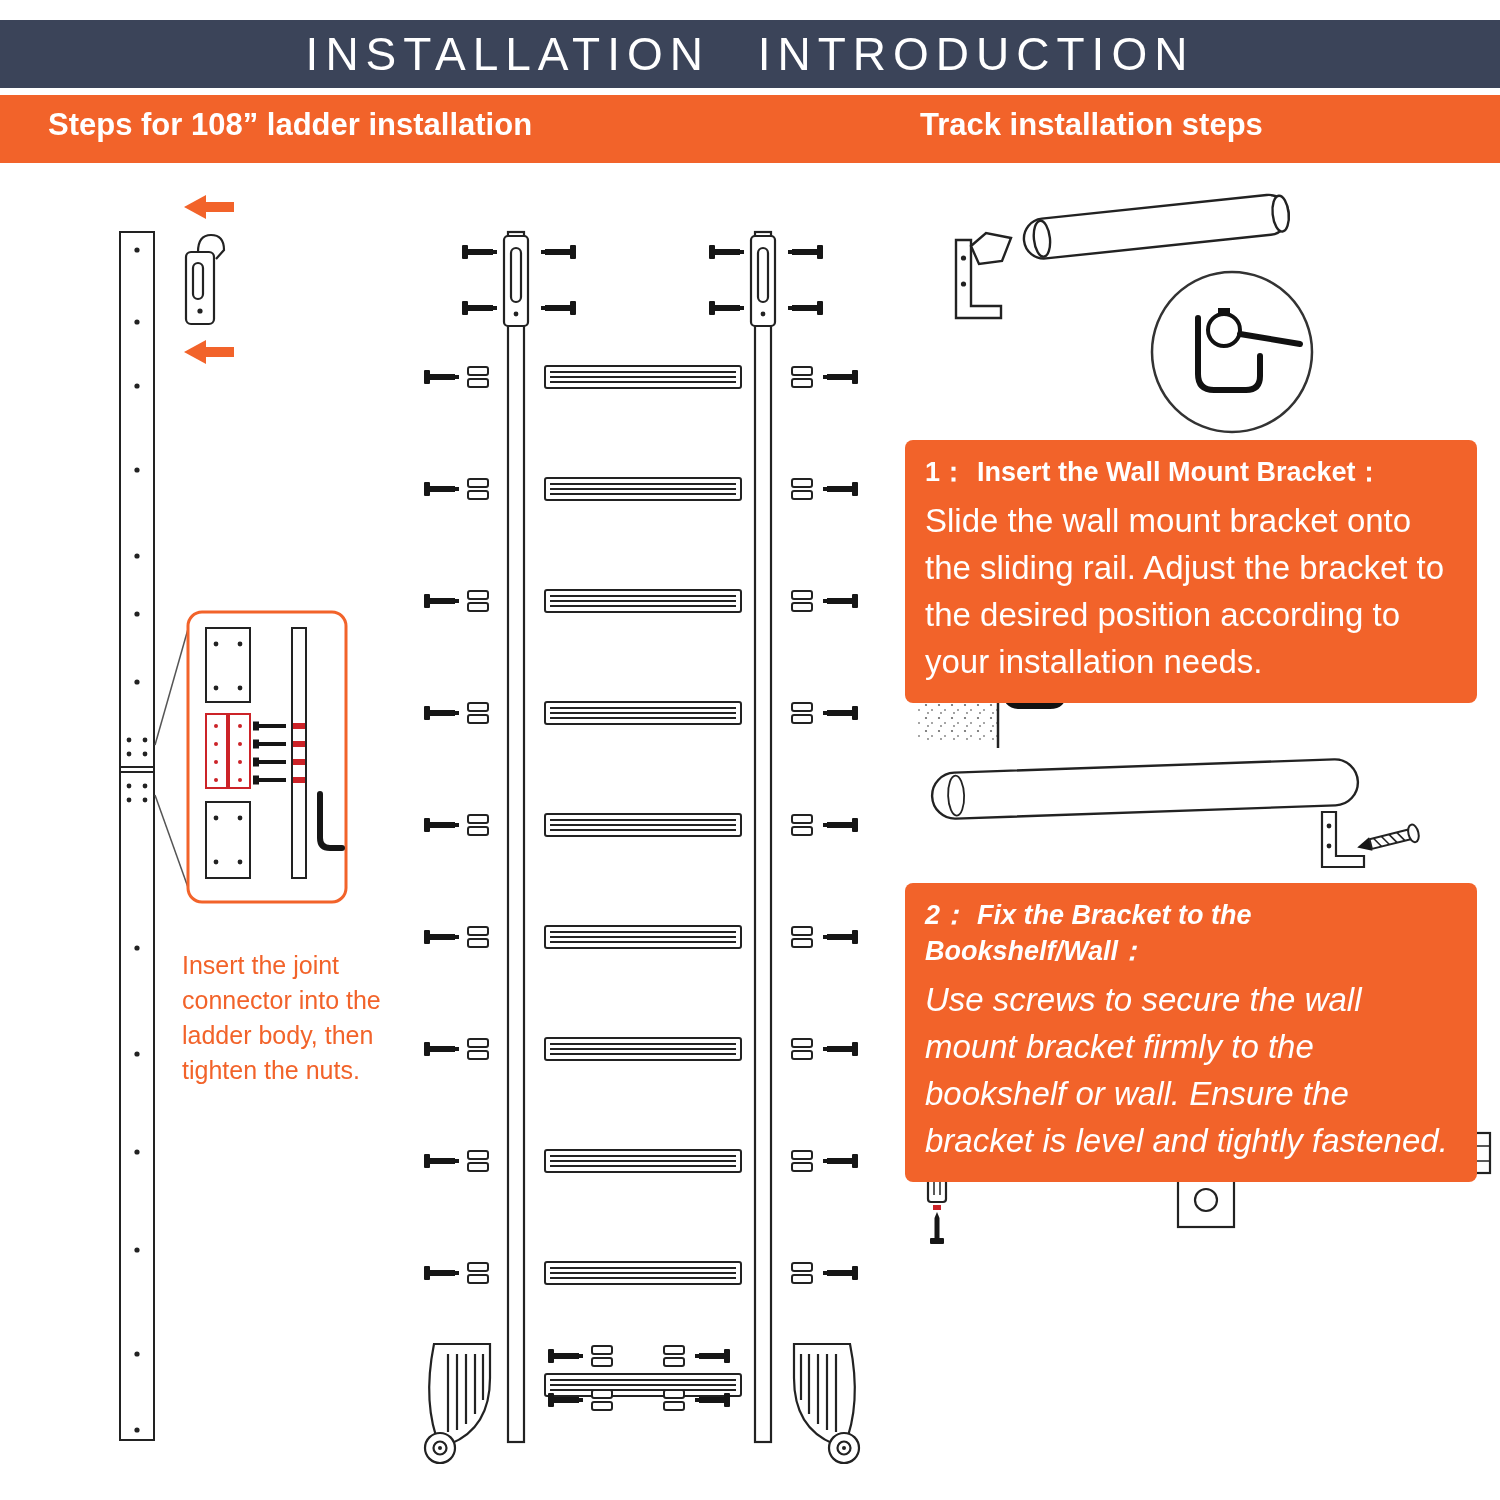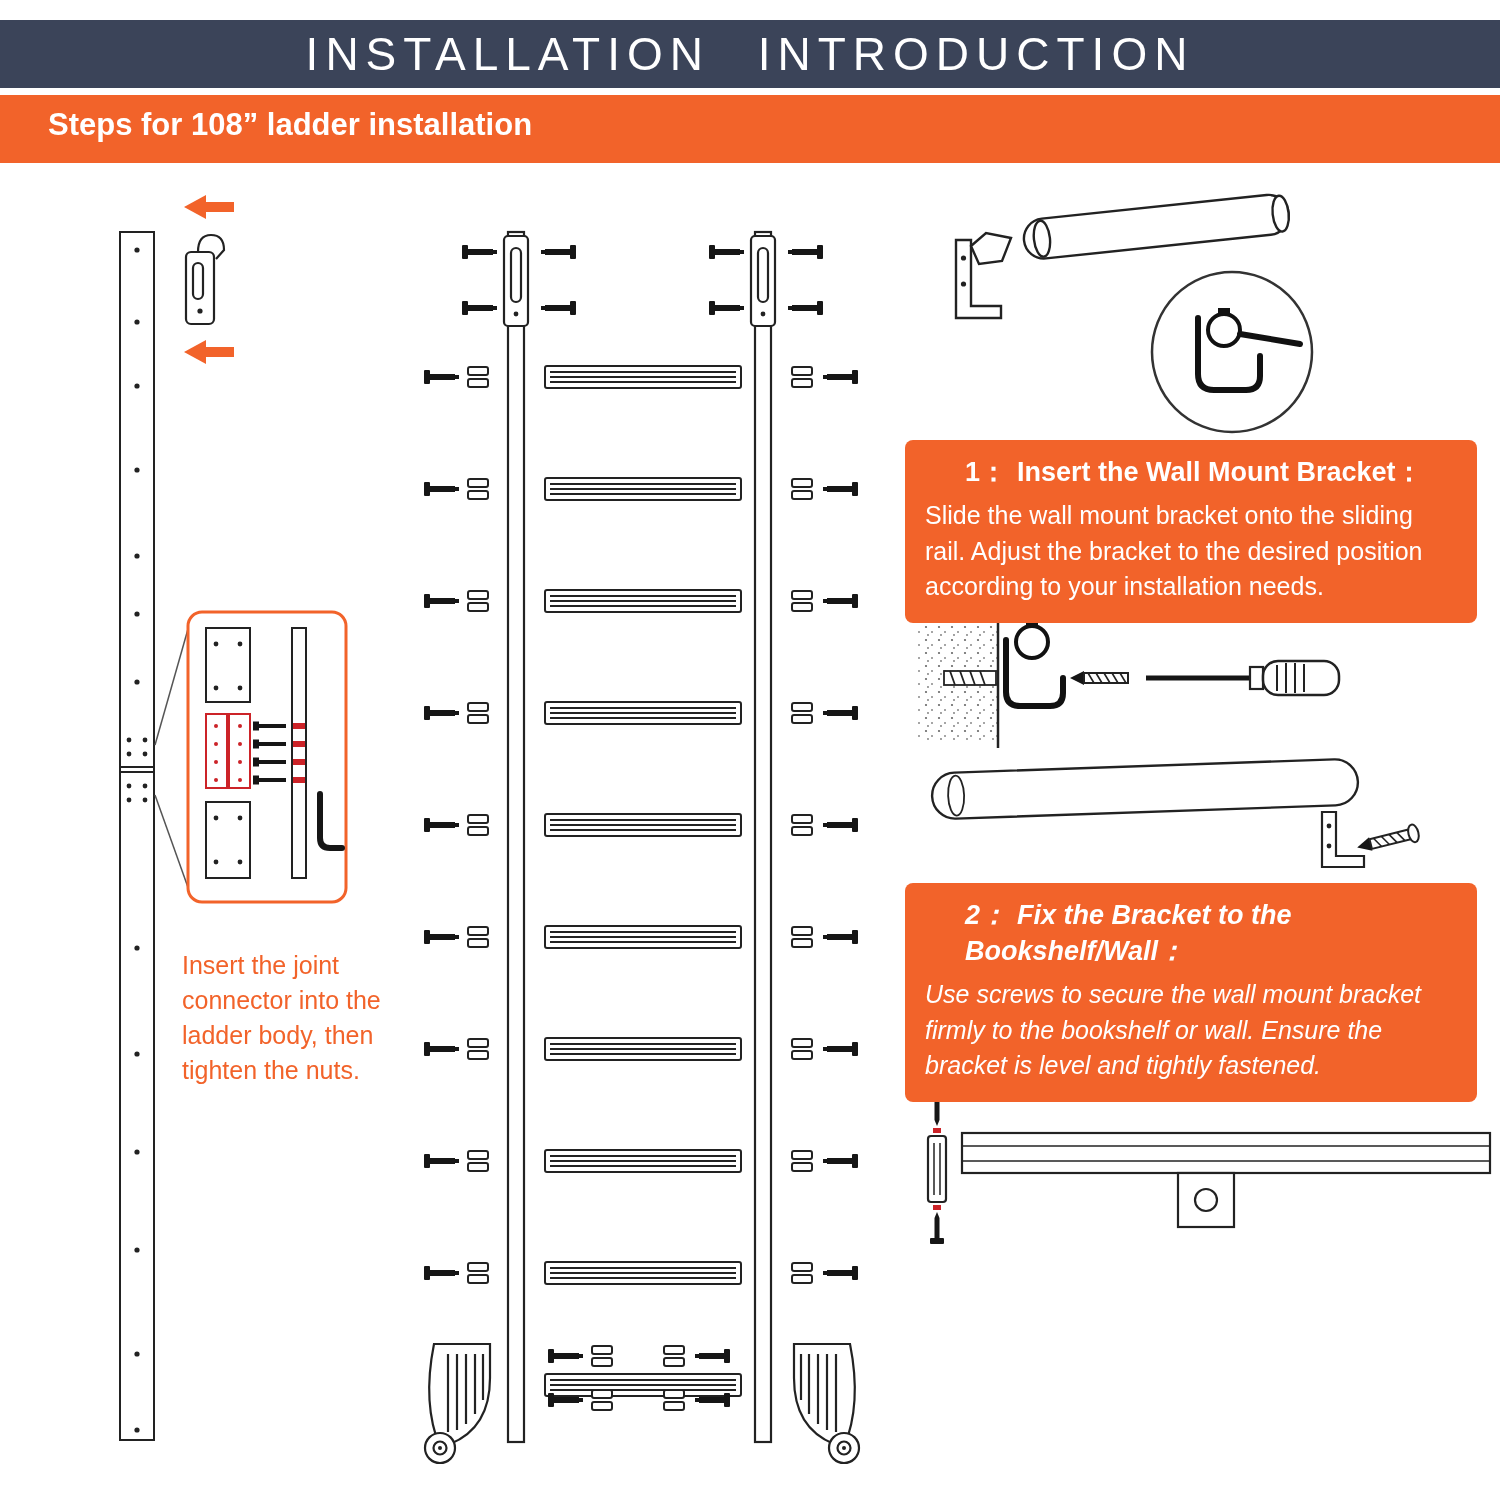--- a/index.html
+++ b/index.html
@@ -10,36 +10,37 @@
           display:flex;align-items:center;justify-content:center;}
   .navbar span{font-size:46px;letter-spacing:7px;word-spacing:28px;font-weight:400;}
   .orangebar{position:absolute;left:0;top:95px;width:100%;height:68px;background:var(--orange);}
   .sec-title{position:absolute;top:0;height:60px;display:flex;align-items:center;color:#fff;font-size:31px;font-weight:bold;}
   .sec-title.left{left:48px;}
   .sec-title.right{left:920px;}
   .art{position:absolute;left:0;top:0;}
   .joint-note{position:absolute;left:182px;top:948px;width:215px;color:var(--orange);font-size:25px;line-height:1.4;}
   .step-box{position:absolute;left:905px;width:572px;background:var(--orange);border-radius:8px;color:#fff;
             padding:14px 20px 18px 20px;}
-  .step-heading{font-size:27px;font-weight:bold;margin-bottom:8px;margin-left:40px;}
+  .step-heading{font-size:27px;font-weight:bold;margin-bottom:8px;}
   .step-num{margin-right:10px;}
-  .step-body{font-size:25px;line-height:1.42;}
+  .step-body{font-size:33px;line-height:1.42;}
   #s1{top:440px;} #s2{top:883px;font-style:italic;} #s3{top:1283px;}
 </style>
 </head>
 <body>
 
 <div class="page">
 
   <div class="navbar">
     <span>INSTALLATION INTRODUCTION</span>
   </div>
 
   <div class="orangebar">
     <div class="sec-title left">Steps for 108” ladder installation</div>
+    <div class="sec-title right">Track installation steps</div>
   </div>
 
   <svg class="art" width="1500" height="1500" viewBox="0 0 1500 1500" fill="none">
     <defs>
       <pattern id="stipple" width="13" height="13" patternUnits="userSpaceOnUse">
         <rect width="13" height="13" fill="#fff"></rect>
         <circle cx="3" cy="3" r="1.1" fill="#666"></circle>
         <circle cx="9" cy="8" r="1" fill="#888"></circle>
         <circle cx="5" cy="11" r="0.9" fill="#777"></circle>
       </pattern>

